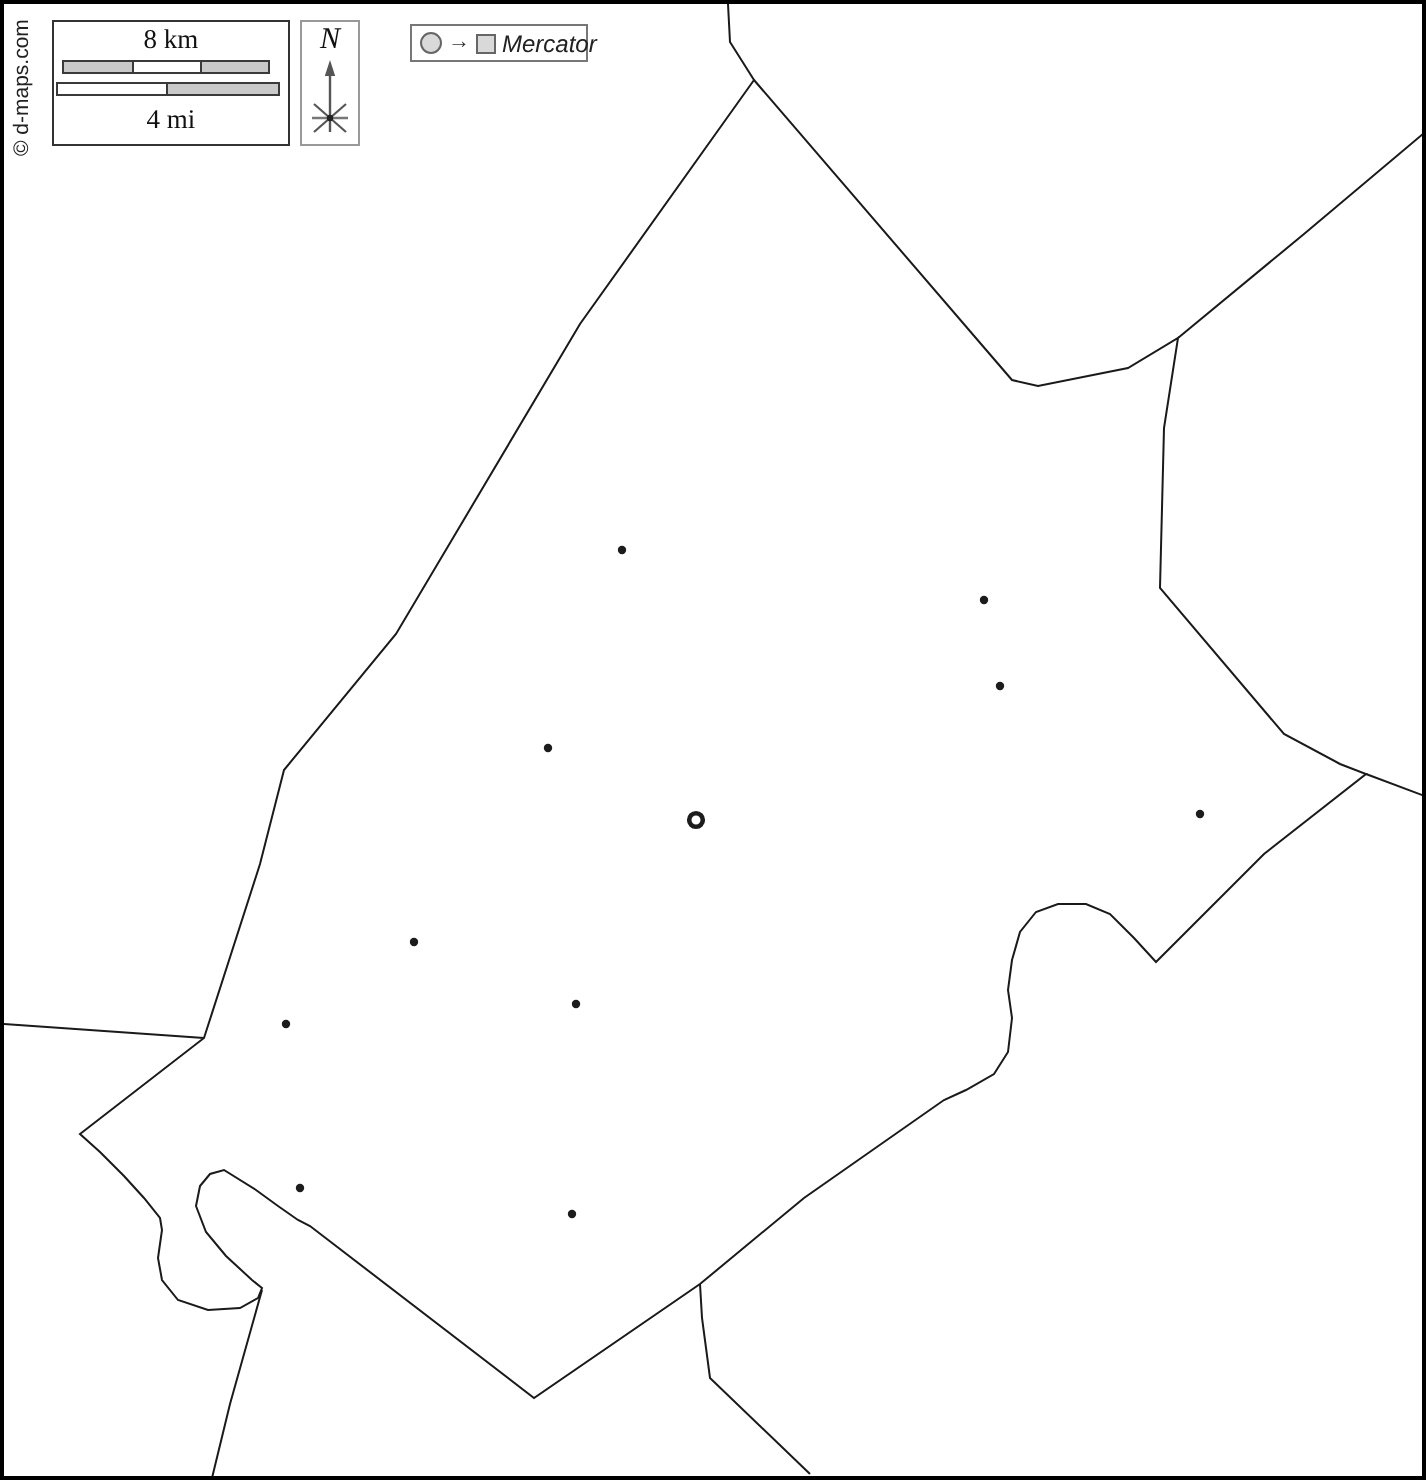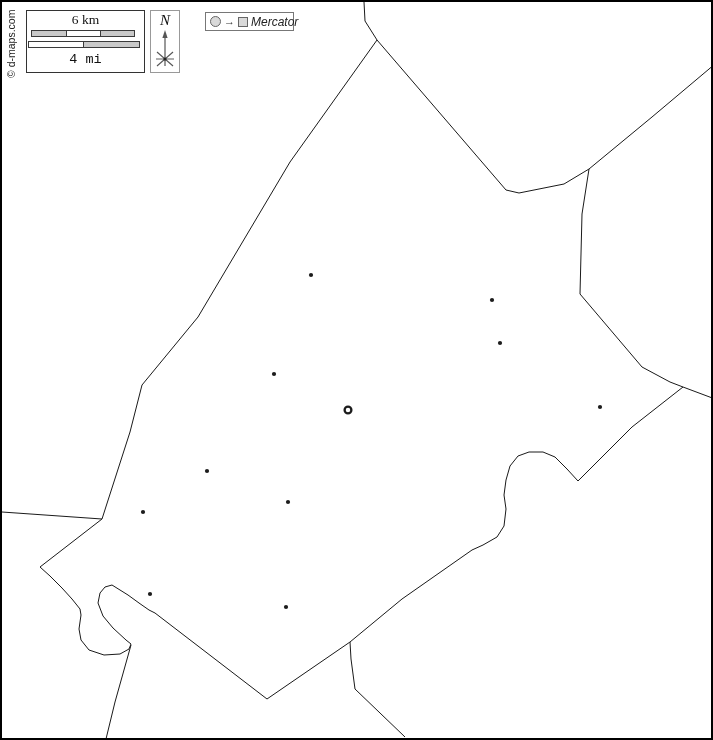--- a/index.html
+++ b/index.html
@@ -20,21 +20,21 @@
     font-size:10.5px;color:#222;letter-spacing:0px;white-space:nowrap;
   }
   
   .scalebox{
     position:absolute;left:24px;top:8px;width:119px;height:63px;
     box-sizing:border-box;border:1px solid #333;background:#fff;
     font-family:"Liberation Serif", serif;color:#111;
   }
   .scalebox .lbl{position:absolute;width:100%;text-align:center;font-size:13.5px;}
   .lbl.km{top:1px;}
-  .lbl.mi{top:41px;font-family:Liberation Mono, monospace;}
+  .lbl.mi{top:41px;}
   .bar{position:absolute;display:flex;box-sizing:border-box;border:1px solid #3a3a3a;height:7px;}
   .bar.km{left:4px;top:19px;width:104px;}
   .bar.mi{left:1px;top:30px;width:112px;}
   .seg{height:100%;box-sizing:border-box;}
   .seg.g{background:#c9c9c9;}
   .seg.w{background:#ffffff;}
   .seg.mid{border-left:1px solid #3a3a3a;border-right:1px solid #3a3a3a;}
   .seg.half{border-right:1px solid #3a3a3a;}
   
   .northbox{
@@ -75,21 +75,21 @@
       <circle cx="286" cy="500" r="2.1" fill="#1c1c1c"></circle>
       <circle cx="141" cy="510" r="2.1" fill="#1c1c1c"></circle>
       <circle cx="148" cy="592" r="2.1" fill="#1c1c1c"></circle>
       <circle cx="284" cy="605" r="2.1" fill="#1c1c1c"></circle>
       <circle cx="346" cy="408" r="3.4" fill="#ffffff" stroke="#1c1c1c" stroke-width="2.3"></circle>
     </svg>
 
   <div class="copyright">© d-maps.com</div>
 
   <div class="scalebox">
-    <div class="lbl km">6 km</div>
+    <div class="lbl km">8 km</div>
     <div class="bar km">
       <div class="seg g" style="width:34px"></div>
       <div class="seg w mid" style="width:35px"></div>
       <div class="seg g" style="width:33px"></div>
     </div>
     <div class="bar mi">
       <div class="seg w half" style="width:55px"></div>
       <div class="seg g" style="width:55px"></div>
     </div>
     <div class="lbl mi">4 mi</div>

